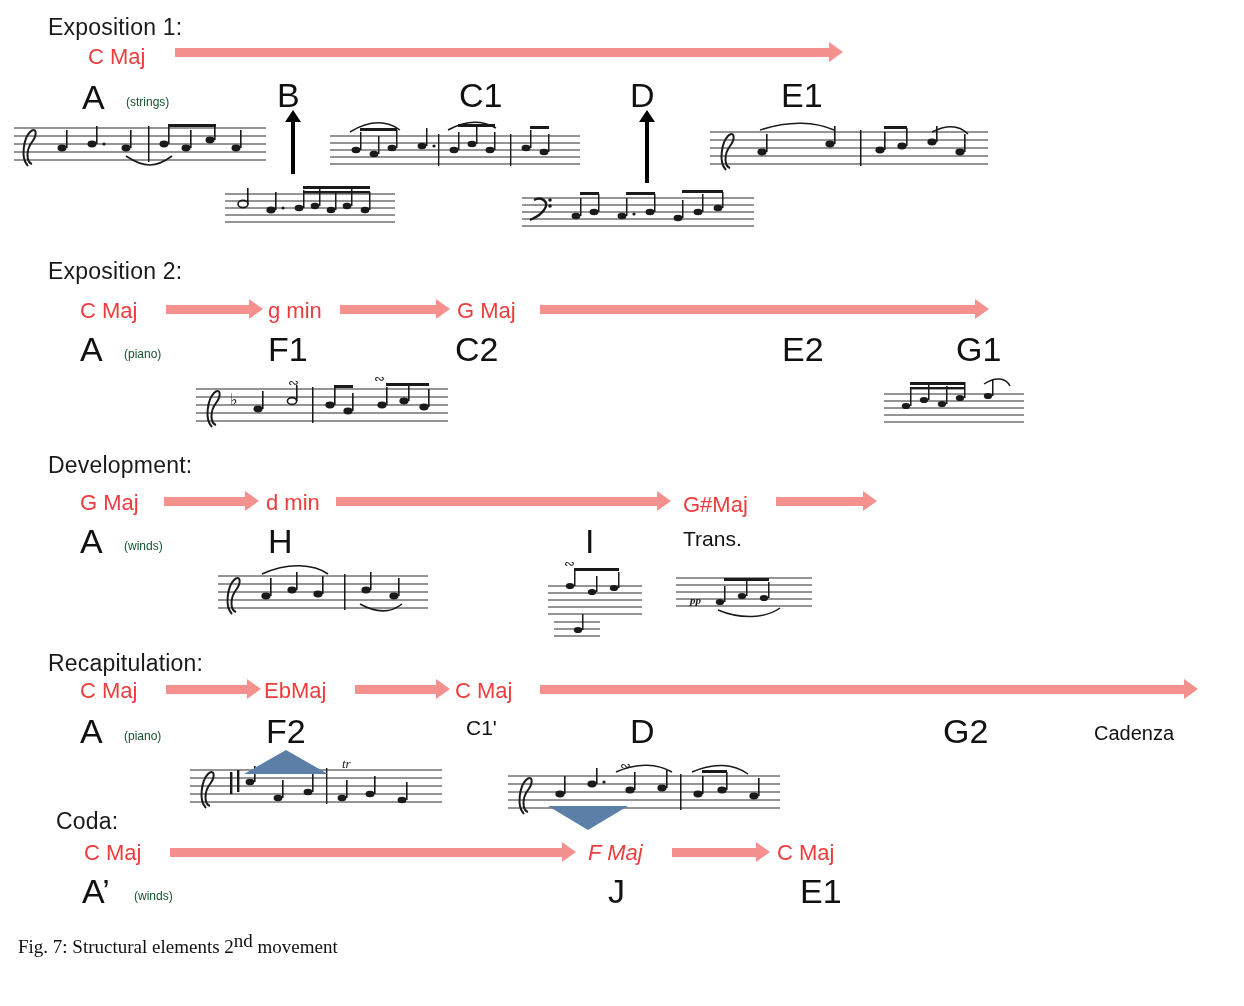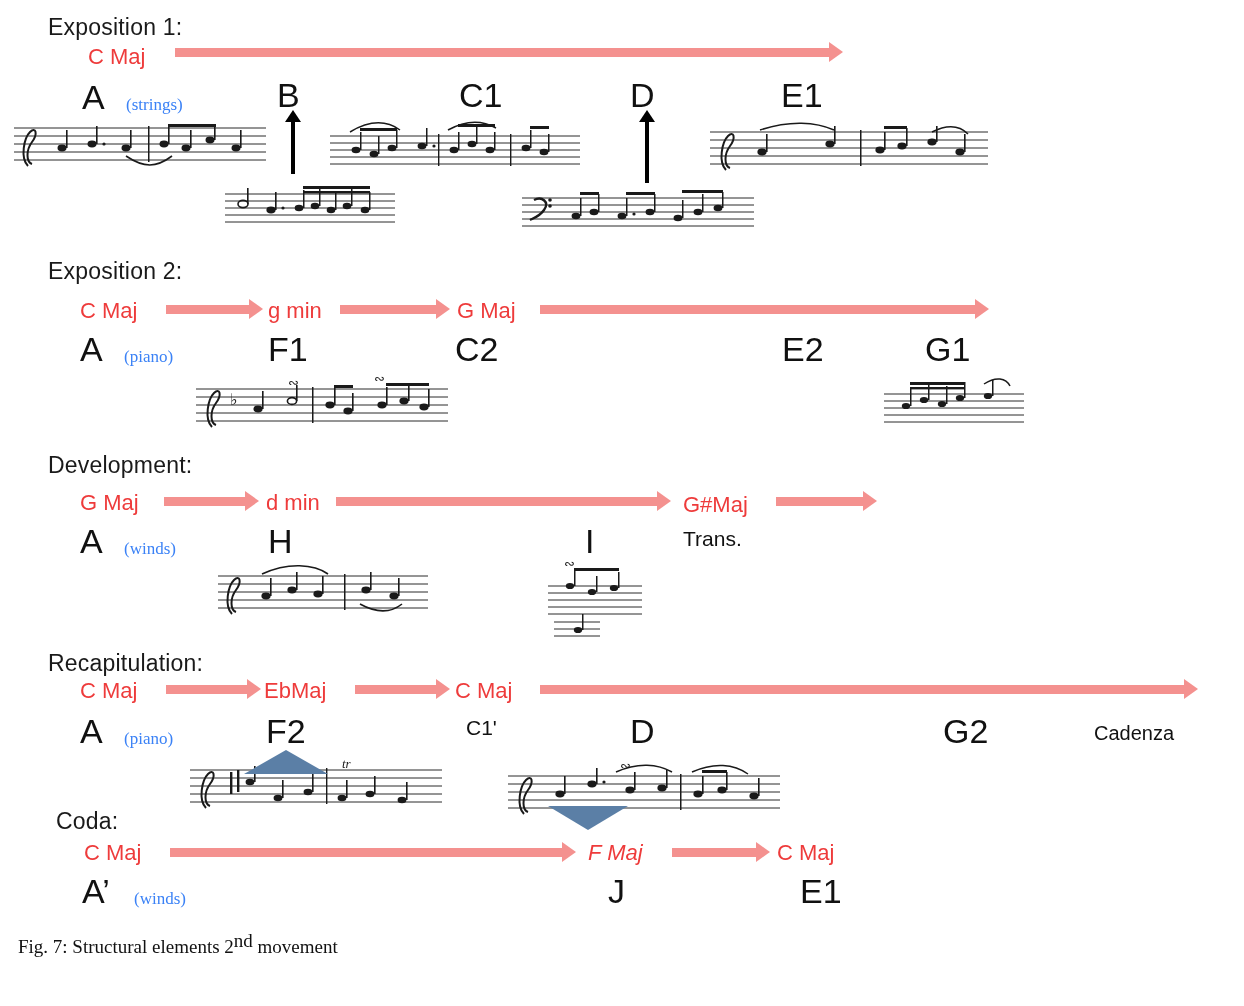--- a/index.html
+++ b/index.html
@@ -37,24 +37,23 @@
   .theme-label {
     font-size: 34px;
     color: #111111;
     font-weight: 400;
     white-space: nowrap;
   }
   .theme-label.small {
     font-size: 21px;
   }
   .instrument-label {
-    font-size: 17px;
-    color: #3b82f6;
+    font-size: 12px;
+    color: #14532d;
     white-space: nowrap;
-    font-family: Liberation Serif, serif;
   }
   .cadenza-label {
     font-size: 20px;
     color: #111111;
     white-space: nowrap;
   }
   .caption {
     font-size: 19px;
     font-family: "Liberation Serif", serif;
     color: #111111;
@@ -309,21 +308,21 @@
   <div class="arrow" style="left:340px; top:305px; width:97px;"></div>
 
   <div class="abs key-label" style="left:457px; top:298px;">G Maj</div>
   <div class="arrow" style="left:540px; top:305px; width:436px;"></div>
 
   <div class="abs theme-label" style="left:80px; top:330px;">A</div>
   <div class="abs instrument-label" style="left:124px; top:347px;">(piano)</div>
   <div class="abs theme-label" style="left:268px; top:330px;">F1</div>
   <div class="abs theme-label" style="left:455px; top:330px;">C2</div>
   <div class="abs theme-label" style="left:782px; top:330px;">E2</div>
-  <div class="abs theme-label" style="left:925px; top:330px;">G1</div>
+  <div class="abs theme-label" style="left:956px; top:330px;">G1</div>
 
   <div class="snippet" style="left:196px; top:375px; width:252px; height:56px;">
     <svg width="252" height="56" viewBox="0 0 252 56">
       <g stroke="#2a2a2a" stroke-width="1">
         <line x1="0" y1="14" x2="252" y2="14"></line>
           <line x1="0" y1="22" x2="252" y2="22"></line>
         <line x1="0" y1="30" x2="252" y2="30"></line>
           <line x1="0" y1="38" x2="252" y2="38"></line>
         <line x1="0" y1="46" x2="252" y2="46"></line>
       </g>
@@ -445,20 +444,42 @@
         <ellipse cx="66" cy="32" rx="4.2" ry="3.1"></ellipse>
           <rect x="70" y="16" width="1.5" height="16"></rect>
         <rect x="26" y="12" width="45" height="3"></rect>
         <ellipse cx="30" cy="74" rx="4.2" ry="3.1"></ellipse>
           <rect x="34" y="58" width="1.5" height="16"></rect>
       </g>
       <text x="16" y="12" font-size="13" font-family="Liberation Serif, serif" fill="#1a1a1a">∾</text>
     </svg>
   </div>
 
+  <div class="snippet" style="left:676px; top:568px; width:136px; height:52px;">
+    <svg width="136" height="52" viewBox="0 0 136 52">
+      <g stroke="#2a2a2a" stroke-width="1">
+        <line x1="0" y1="10" x2="136" y2="10"></line>
+          <line x1="0" y1="17" x2="136" y2="17"></line>
+        <line x1="0" y1="24" x2="136" y2="24"></line>
+          <line x1="0" y1="31" x2="136" y2="31"></line>
+        <line x1="0" y1="38" x2="136" y2="38"></line>
+      </g>
+      <text x="14" y="36" font-size="11" font-style="italic" font-weight="bold" font-family="Liberation Serif, serif" fill="#1a1a1a">pp</text>
+      <g fill="#1a1a1a">
+        <ellipse cx="44" cy="34" rx="4.2" ry="3.1"></ellipse>
+          <rect x="48" y="18" width="1.5" height="16"></rect>
+        <ellipse cx="66" cy="28" rx="4.2" ry="3.1"></ellipse>
+          <rect x="70" y="12" width="1.5" height="16"></rect>
+        <ellipse cx="88" cy="30" rx="4.2" ry="3.1"></ellipse>
+          <rect x="92" y="14" width="1.5" height="16"></rect>
+        <rect x="48" y="10" width="45" height="3"></rect>
+      </g>
+      <path d="M42 42 C66 52 90 50 104 40" fill="none" stroke="#1a1a1a" stroke-width="1.5"></path>
+    </svg>
+  </div>
 
   <div class="abs section-title" style="left:48px; top:650px;">Recapitulation:</div>
 
   <div class="abs key-label" style="left:80px; top:678px;">C Maj</div>
   <div class="arrow" style="left:166px; top:685px; width:82px;"></div>
 
   <div class="abs key-label" style="left:264px; top:678px;">EbMaj</div>
   <div class="arrow" style="left:355px; top:685px; width:82px;"></div>
 
   <div class="abs key-label" style="left:455px; top:678px;">C Maj</div>

